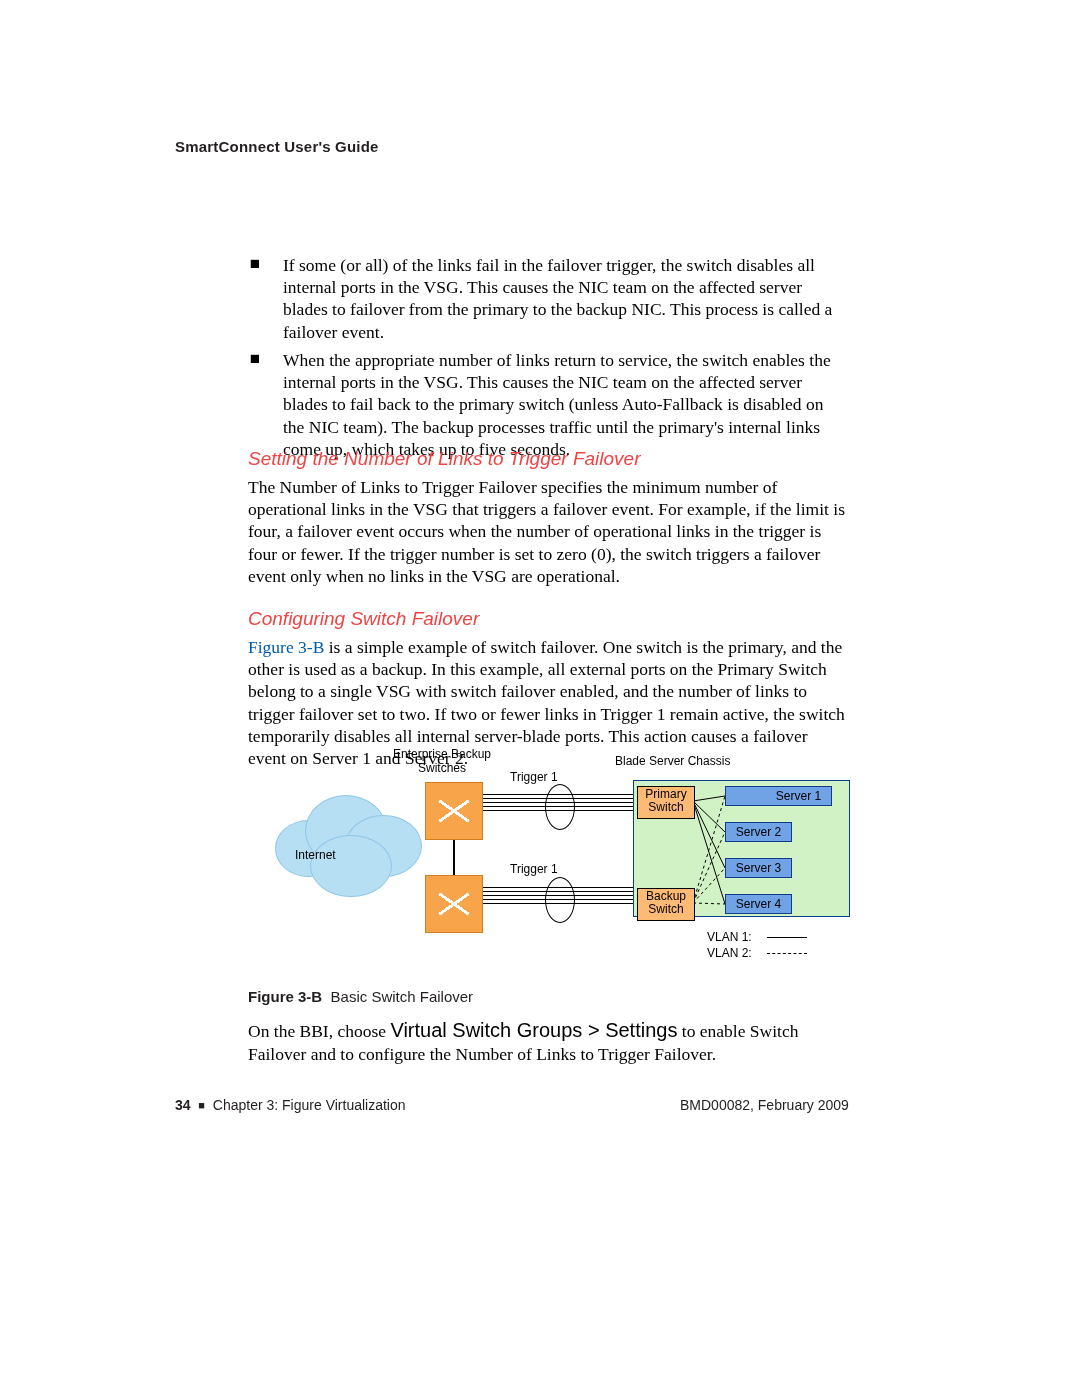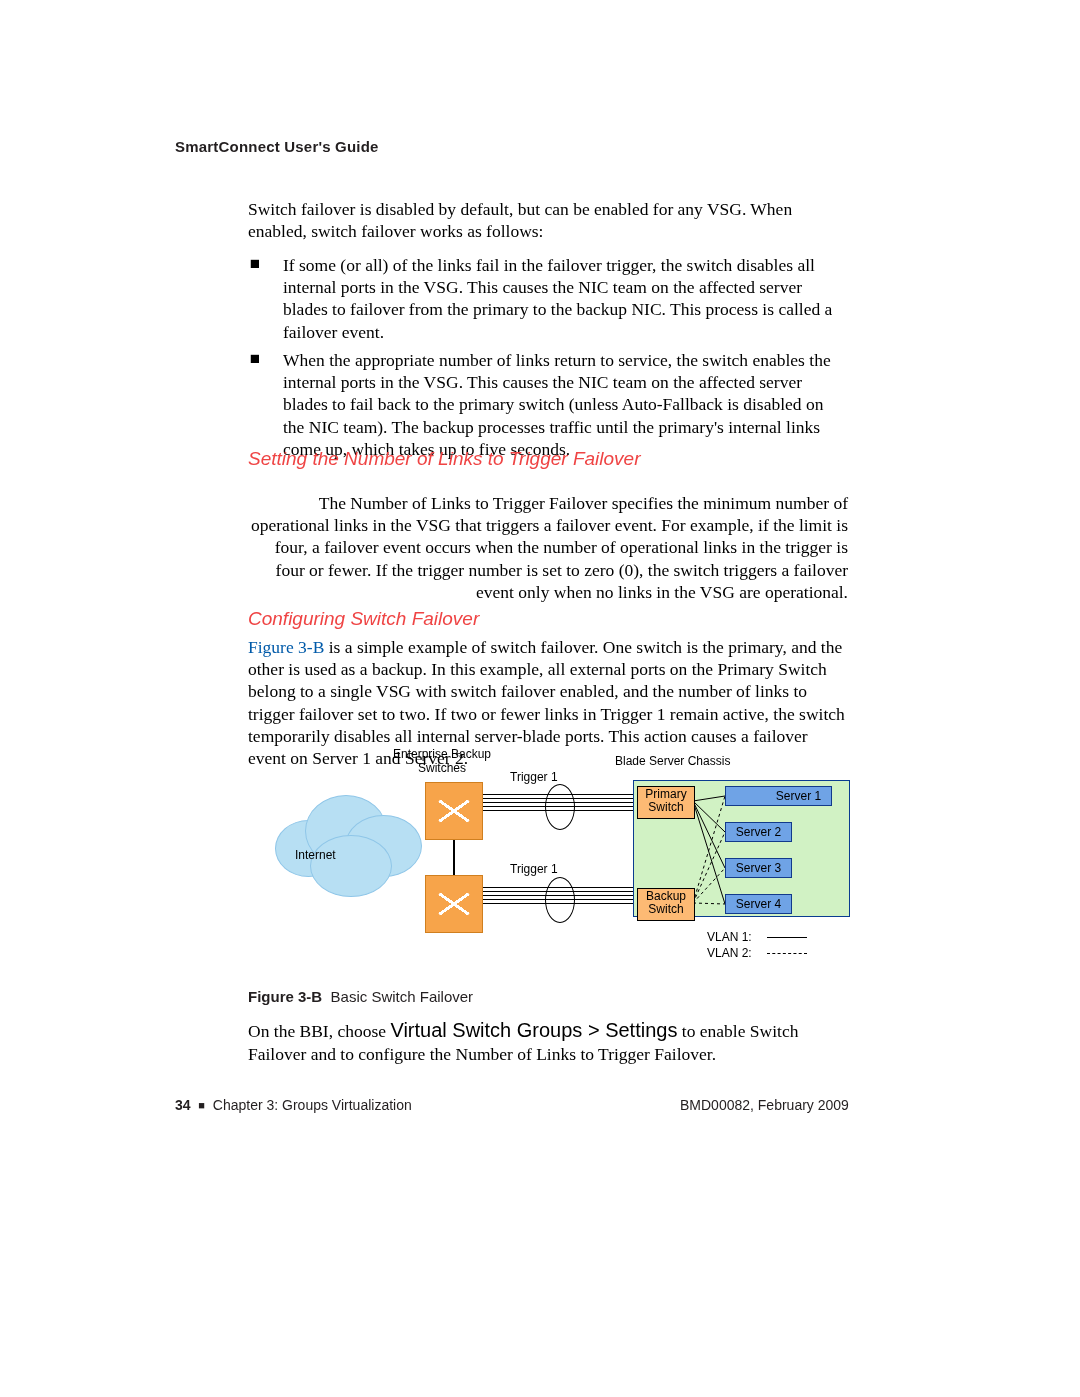--- a/index.html
+++ b/index.html
@@ -48,21 +48,21 @@
   .section-heading{
     position:absolute;
     left:248px;
     font-family:Arial,Helvetica,sans-serif;
     font-style:italic;
     color:#ef4444;
     font-size:19px;
   }
   .sec-a{ top:448px; }
   .sec-b{ top:608px; }
-  .para-b{ top:492px;text-align:right; }
+  .para-b{ top:476px; }
   .para-c{ top:636px; }
   .para-d{ left:248px; top:1018px; }
   .figure-link{ color:#005aa9; }
   .figure-caption{
     position:absolute;
     left:248px; top:988px;
     font-family:Arial,Helvetica,sans-serif;
     font-size:15px;
     color:#231f20;
   }
@@ -226,21 +226,20 @@
   .footer-right{ position:absolute; left:505px; }
   .sq{ font-size:11px; vertical-align:1px; }
 </style>
 </head>
 <body>
 
 <div class="page">
 
   <div class="header-title">SmartConnect User's Guide</div>
 
-  <div class="body-text para-a">Switch failover is disabled by default, but can be enabled for any VSG. When enabled, switch failover works as follows:</div>
 
   <div class="bullet bullet-a">■</div>
   <div class="bullet-text btext-a">If some (or all) of the links fail in the failover trigger, the switch disables all internal ports in the VSG. This causes the NIC team on the affected server blades to failover from the primary to the backup NIC. This process is called a failover event.</div>
 
   <div class="bullet bullet-b">■</div>
   <div class="bullet-text btext-b">When the appropriate number of links return to service, the switch enables the internal ports in the VSG. This causes the NIC team on the affected server blades to fail back to the primary switch (unless Auto-Fallback is disabled on the NIC team). The backup processes traffic until the primary's internal links come up, which takes up to five seconds.</div>
 
   <div class="section-heading sec-a">Setting the Number of Links to Trigger Failover</div>
   <div class="body-text para-b">The Number of Links to Trigger Failover specifies the minimum number of operational links in the VSG that triggers a failover event. For example, if the limit is four, a failover event occurs when the number of operational links in the trigger is four or fewer. If the trigger number is set to zero (0), the switch triggers a failover event only when no links in the VSG are operational.</div>
 
@@ -324,18 +323,18 @@
   </div>
 
   <div class="body-text para-d">
     <span>On the BBI, choose </span><span class="ui-path">Virtual Switch Groups &gt; Settings</span><span> to enable Switch Failover and to configure the Number of Links to Trigger Failover.</span>
   </div>
 
   <div class="footer">
     <div class="footer-left">
       <span class="pg">34</span>
       &nbsp;<span class="sq">■</span>&nbsp;
-      <span>Chapter 3: Groups Virtualization</span>
+      <span>Chapter 3: Figure Virtualization</span>
     </div>
     <div class="footer-right">BMD00082, February 2009</div>
   </div>
 
 </div>
 
 </body></html>

